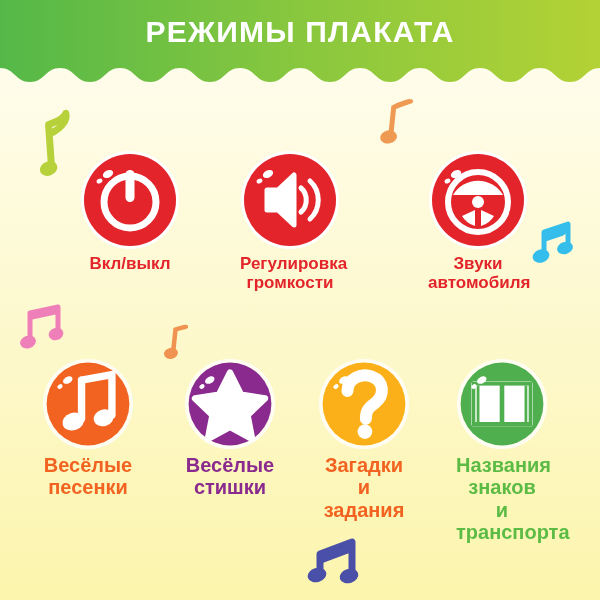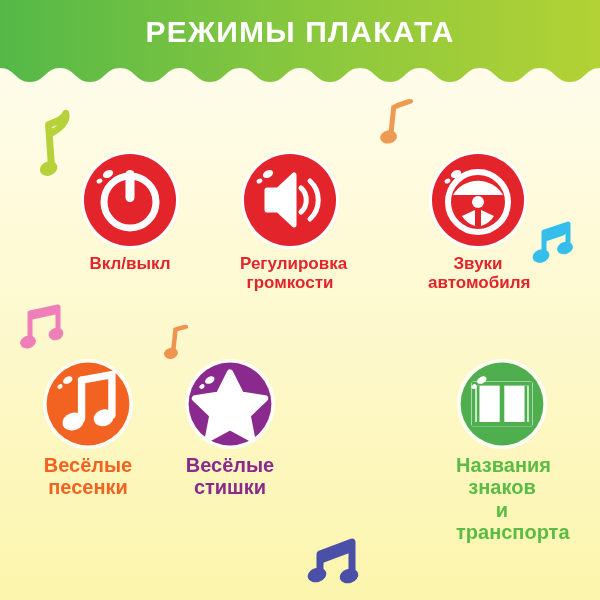--- a/index.html
+++ b/index.html
@@ -202,20 +202,34 @@
         <circle cx="50" cy="50" r="45" fill="#8a2a8f"></circle>
         <path d="M50,16 L62,40 L88,44 L69,62 L74,88 L50,75 L26,88 L31,62 L12,44 L38,40 Z" fill="#ffffff" stroke="#ffffff" stroke-width="7" stroke-linejoin="round"></path>
         <ellipse cx="28" cy="24" rx="5.5" ry="3.6" fill="#ffffff" transform="rotate(-28 28 24)"></ellipse>
         <ellipse cx="19.5" cy="31" rx="3" ry="2.3" fill="#ffffff" transform="rotate(-28 19.5 31)"></ellipse>
       </svg>
     </div>
     <div class="caption" style="color:#8a2a8f;">Весёлые
 стишки</div>
   </div>
 
+  <div class="tile row-bottom" style="left:318px; top:358px; width:92px;">
+    <div class="badge">
+      <svg viewBox="0 0 100 100">
+        <circle cx="50" cy="50" r="49" fill="#fffdf2"></circle>
+        <circle cx="50" cy="50" r="45" fill="#fbb019"></circle>
+        <path d="M32,36 C32,22 48,16 58,20 C72,25 73,40 62,49 C54,55 52,58 52,66" fill="none" stroke="#ffffff" stroke-width="13" stroke-linecap="round"></path>
+        <circle cx="51" cy="80" r="8" fill="#ffffff"></circle>
+        <ellipse cx="28" cy="24" rx="5.5" ry="3.6" fill="#ffffff" transform="rotate(-28 28 24)"></ellipse>
+        <ellipse cx="19.5" cy="31" rx="3" ry="2.3" fill="#ffffff" transform="rotate(-28 19.5 31)"></ellipse>
+      </svg>
+    </div>
+    <div class="caption" style="color:#f26321;">Загадки
+и задания</div>
+  </div>
 
   <div class="tile row-bottom" style="left:456px; top:358px; width:92px;">
     <div class="badge">
       <svg viewBox="0 0 100 100">
         <circle cx="50" cy="50" r="49" fill="#fffdf2"></circle>
         <circle cx="50" cy="50" r="45" fill="#4fae4d"></circle>
         <rect x="19" y="28" width="62" height="44" fill="#ffffff" stroke="#ffffff" stroke-width="5" stroke-linejoin="round"></rect>
         <rect x="19" y="28" width="62" height="44" fill="none" stroke="#4fae4d" stroke-width="4"></rect>
         <line x1="50" y1="28" x2="50" y2="72" stroke="#4fae4d" stroke-width="5"></line>
         <line x1="19" y1="72" x2="81" y2="72" stroke="#4fae4d" stroke-width="5"></line>

